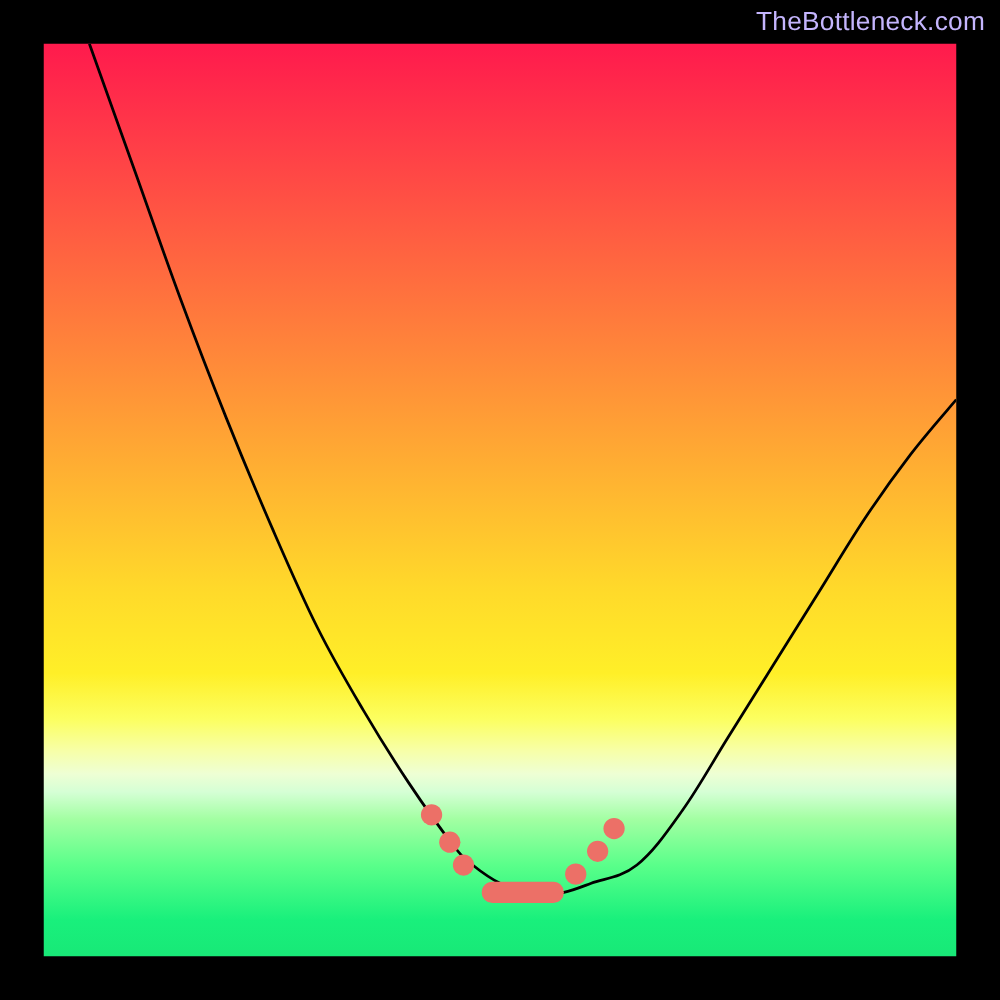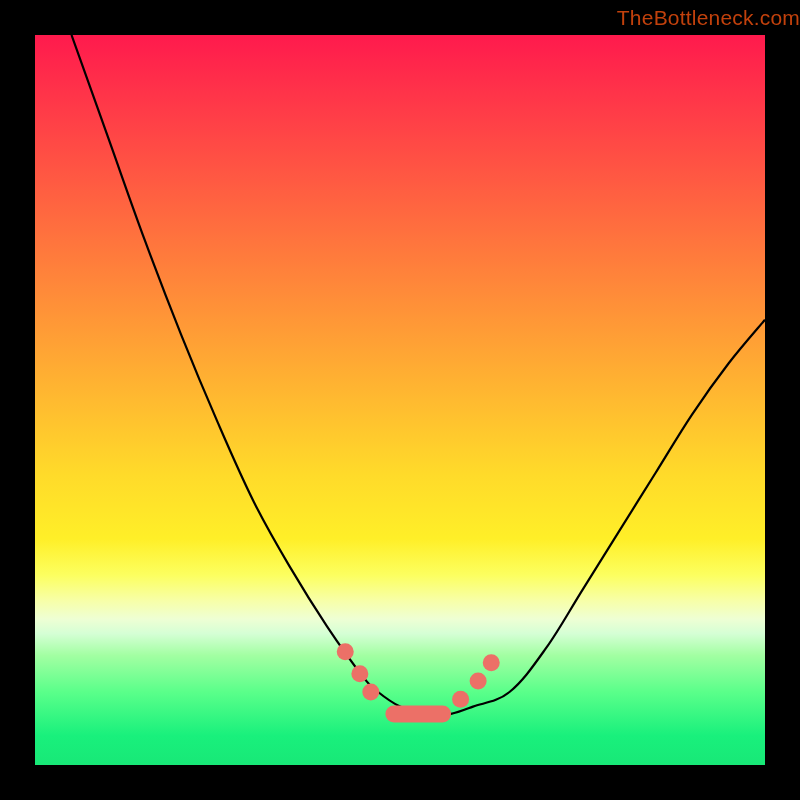--- a/index.html
+++ b/index.html
@@ -39,22 +39,22 @@
       #d5ffd5 82%,
       #a2ffa2 85%,
       #5aff8a 90%,
       #19f07c 96%,
       #18e877 100%
     );
   }
   .watermark {
     position: absolute;
     top: 6px;
-    right: 0;
-    color: #c2410c;
+    right: 12px;
+    color: #c4b5fd;
     font-size: 21px;
     font-weight: 500;
     letter-spacing: 0.2px;
     user-select: none;
   }
   svg.curve {
     position: absolute;
     left: 0;
     top: 0;
     width: 730px;

